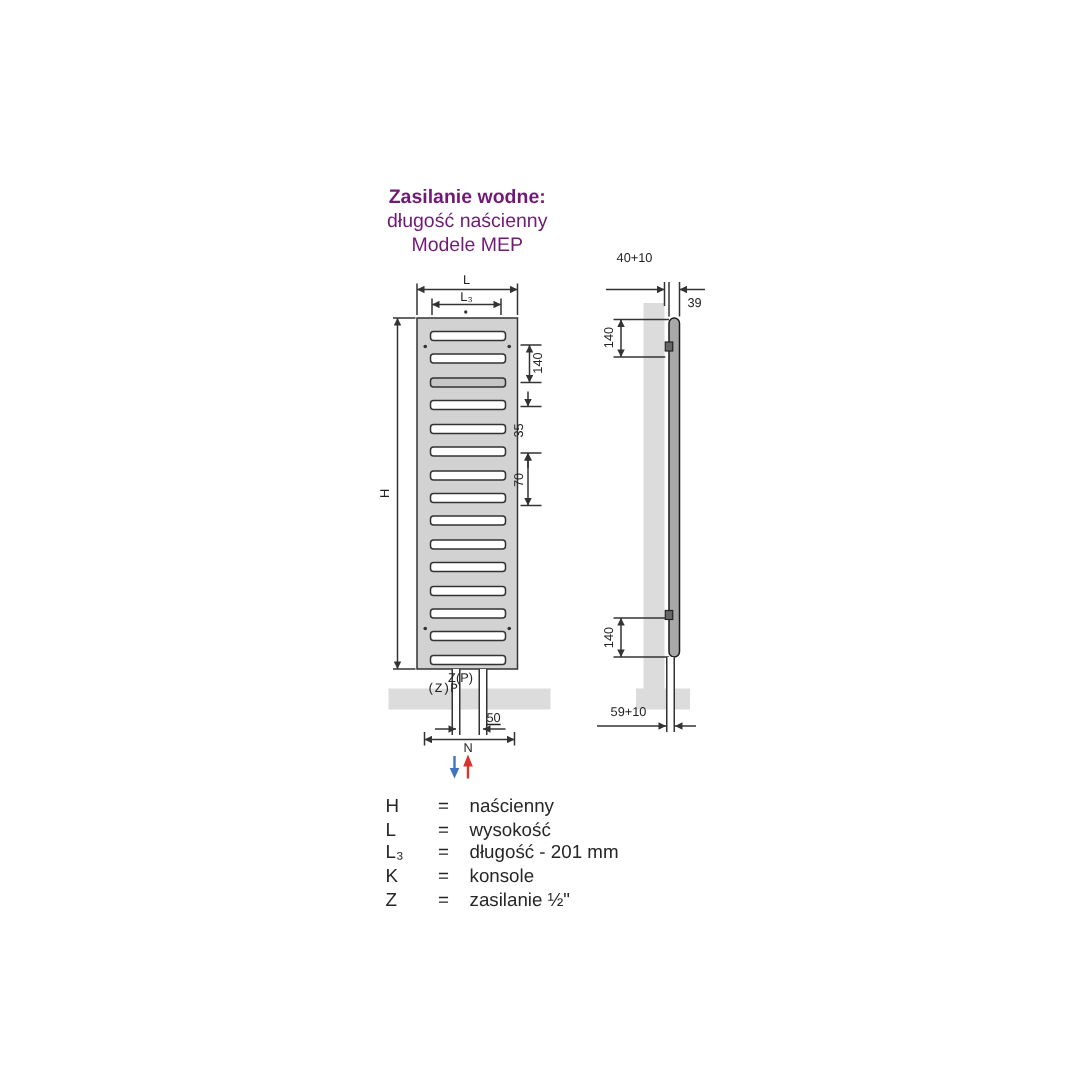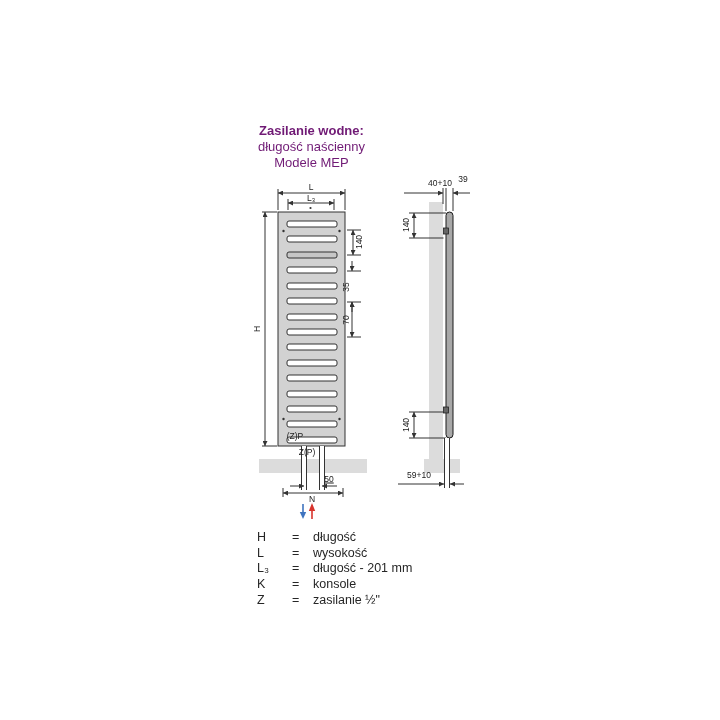--- a/index.html
+++ b/index.html
@@ -181,36 +181,36 @@
     <div>długość naścienny</div>
     <div>Modele MEP</div>
   </div>
 
   <span class="label" style="left:311px; top:187px;">L</span>
   <span class="label" style="left:311px; top:198px;">L₃</span>
   <span class="label rot" style="left:257px; top:329px;">H</span>
   <span class="label rot" style="left:359px; top:242px;">140</span>
   <span class="label rot" style="left:346px; top:287px;">35</span>
   <span class="label rot" style="left:346px; top:320px;">70</span>
-  <span class="label" style="left:295px; top:436px;">(Z)P</span>
+  <span class="label" style="left:295px; top:460px;font-family:Liberation Mono, monospace;">(Z)P</span>
   <span class="label" style="left:307px; top:452px;">Z(P)</span>
   <span class="label" style="left:329px; top:479px;text-decoration:underline;">50</span>
   <span class="label" style="left:312px; top:499px;">N</span>
 
-  <span class="label" style="left:423px; top:183px;margin-left:17px;">40+10</span>
-  <span class="label" style="left:463px; top:179px;text-align:right;">39</span>
+  <span class="label" style="left:423px; top:172px;">40+10</span>
+  <span class="label" style="left:463px; top:202px;text-align:right;">39</span>
   <span class="label rot" style="left:406px; top:225px;">140</span>
   <span class="label rot" style="left:406px; top:425px;">140</span>
   <span class="label" style="left:419px; top:475px;text-align:center;">59+10</span>
 
   <div class="legend">
     <div class="legend-row">
       <span class="legend-sym">H</span>
       <span class="legend-eq">=</span>
-      <span class="legend-desc">długość</span>
+      <span class="legend-desc">naścienny</span>
     </div>
     <div class="legend-row">
       <span class="legend-sym">L</span>
       <span class="legend-eq">=</span>
       <span class="legend-desc">wysokość</span>
     </div>
     <div class="legend-row">
       <span class="legend-sym">L₃</span>
       <span class="legend-eq">=</span>
       <span class="legend-desc">długość - 201 mm</span>

